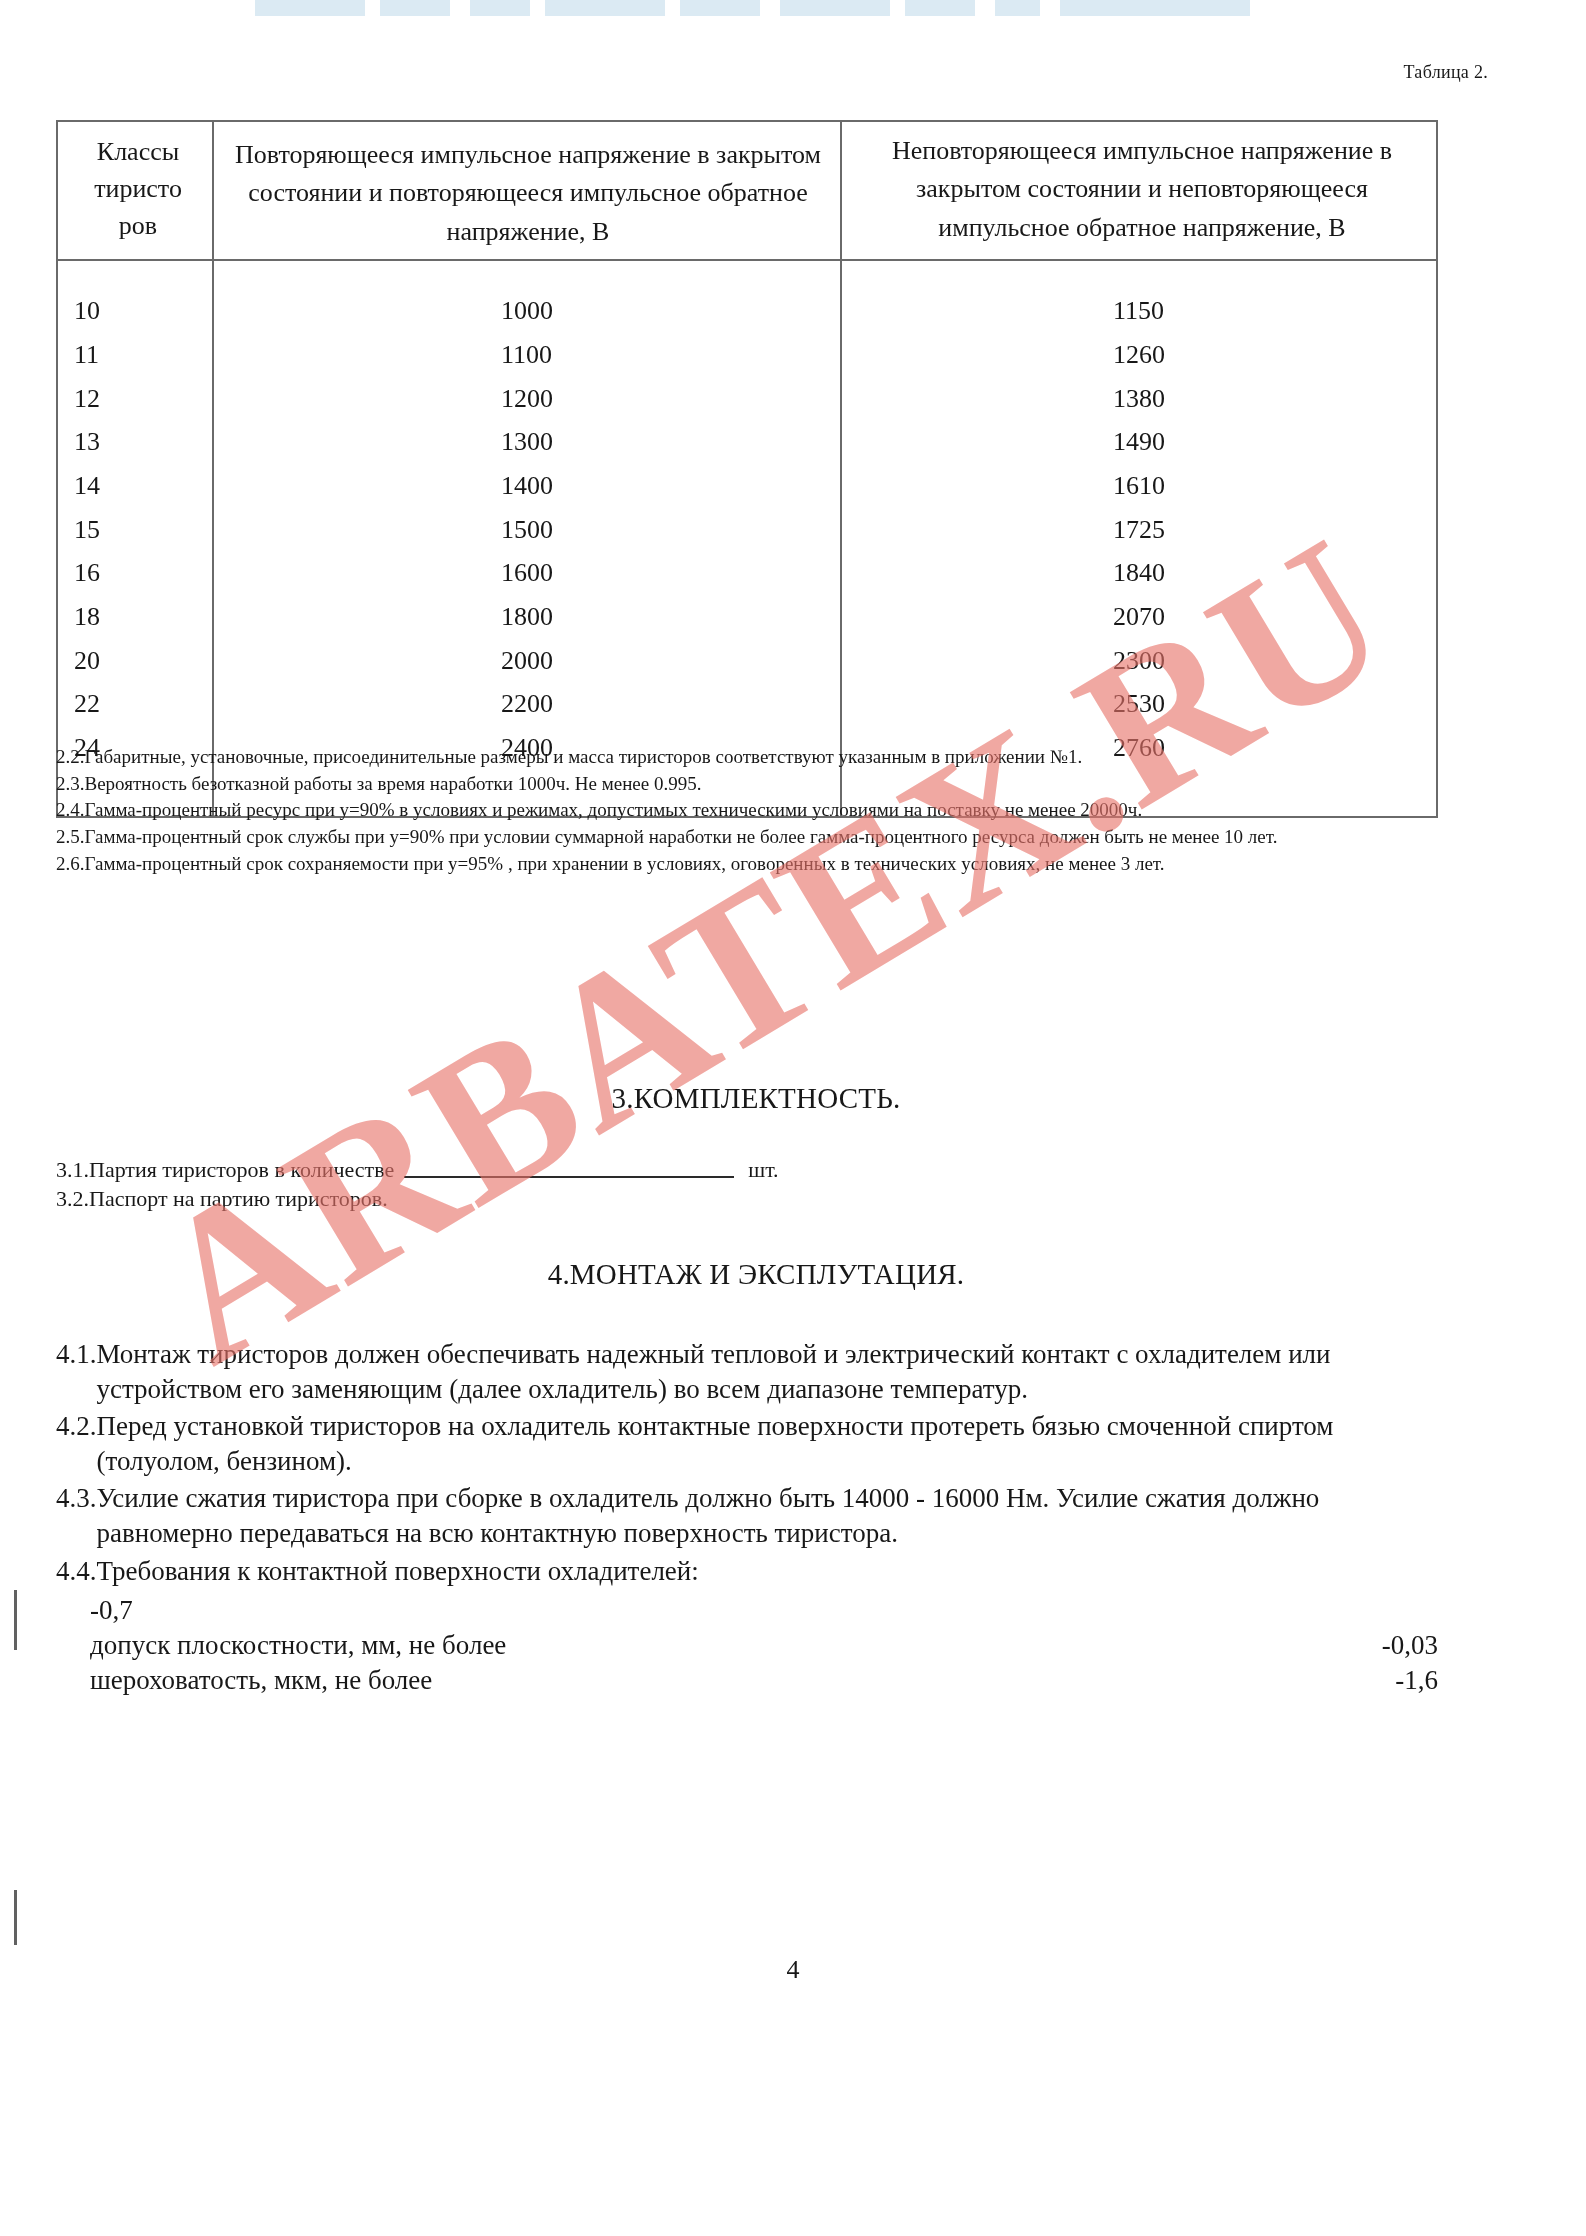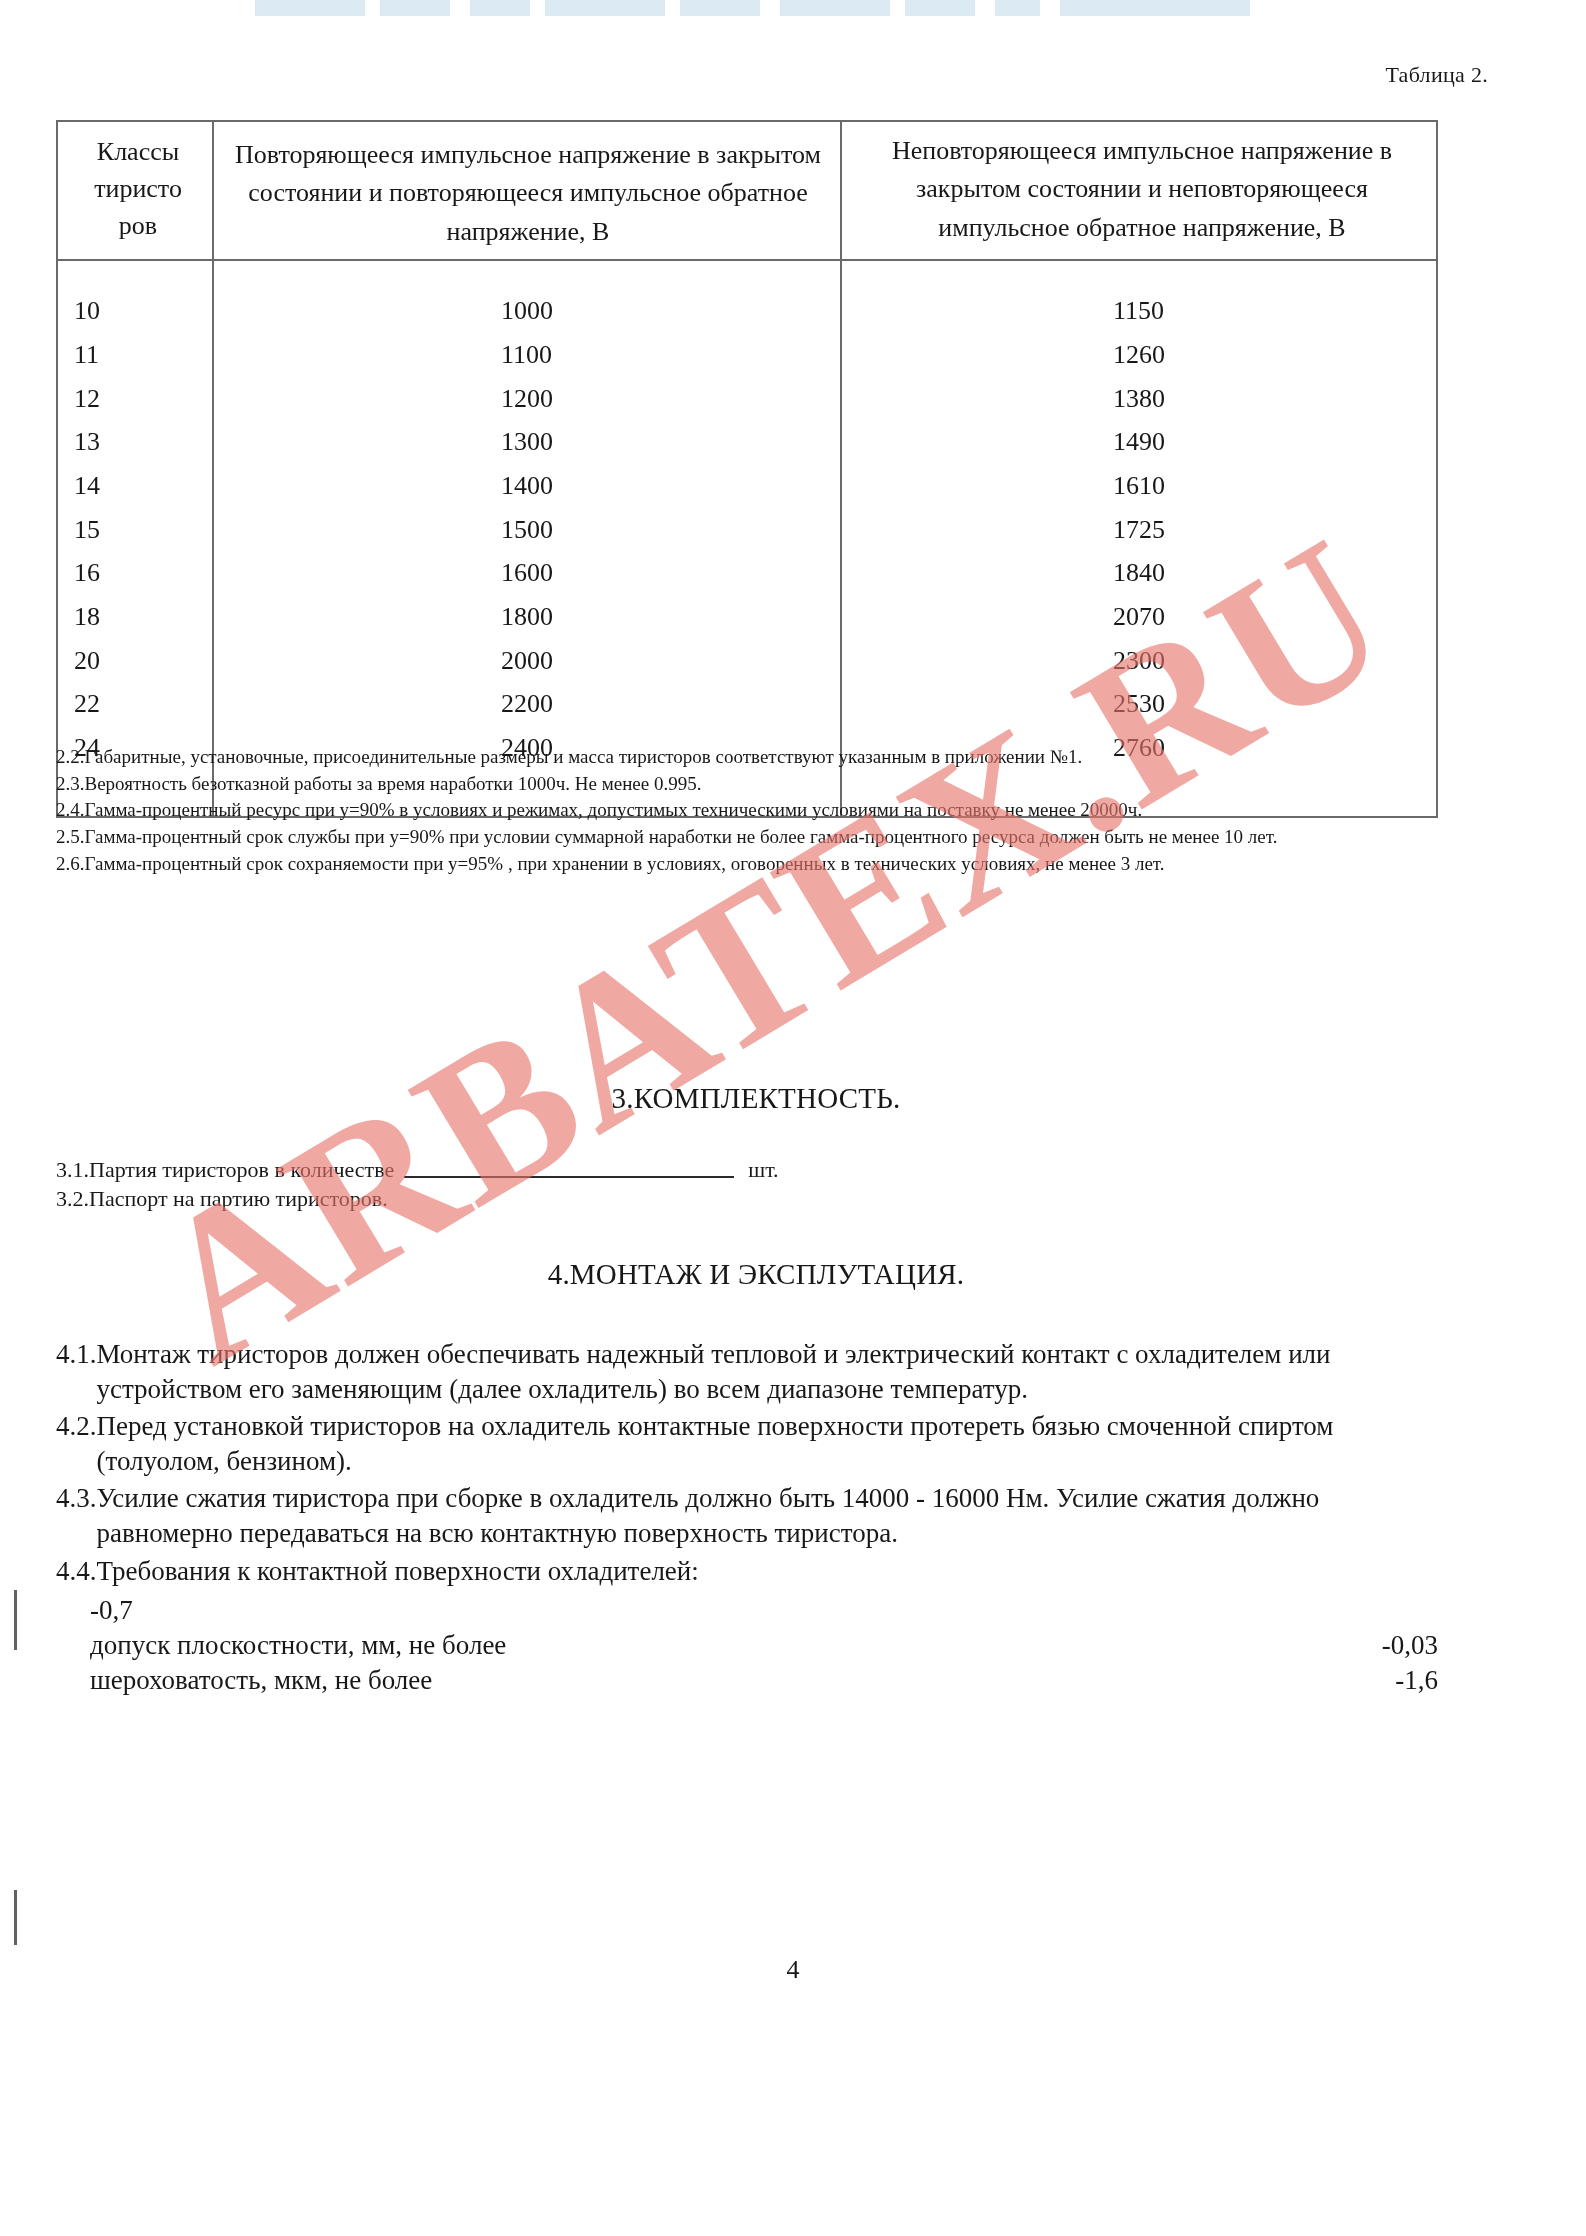--- a/index.html
+++ b/index.html
@@ -43,21 +43,21 @@
     position: absolute;
     top: 0; left: 0;
     width: 1586px;
     height: 2236px;
   }
 
   .tbl-caption {
     position: absolute;
     right: 98px;
     top: 62px;
-    font-size: 22px;
+    font-size: 18px;
     letter-spacing: .3px;
   }
 
   
   table.spec {
     position: absolute;
     left: 56px;
     top: 120px;
     width: 1382px;
     border-collapse: collapse;

